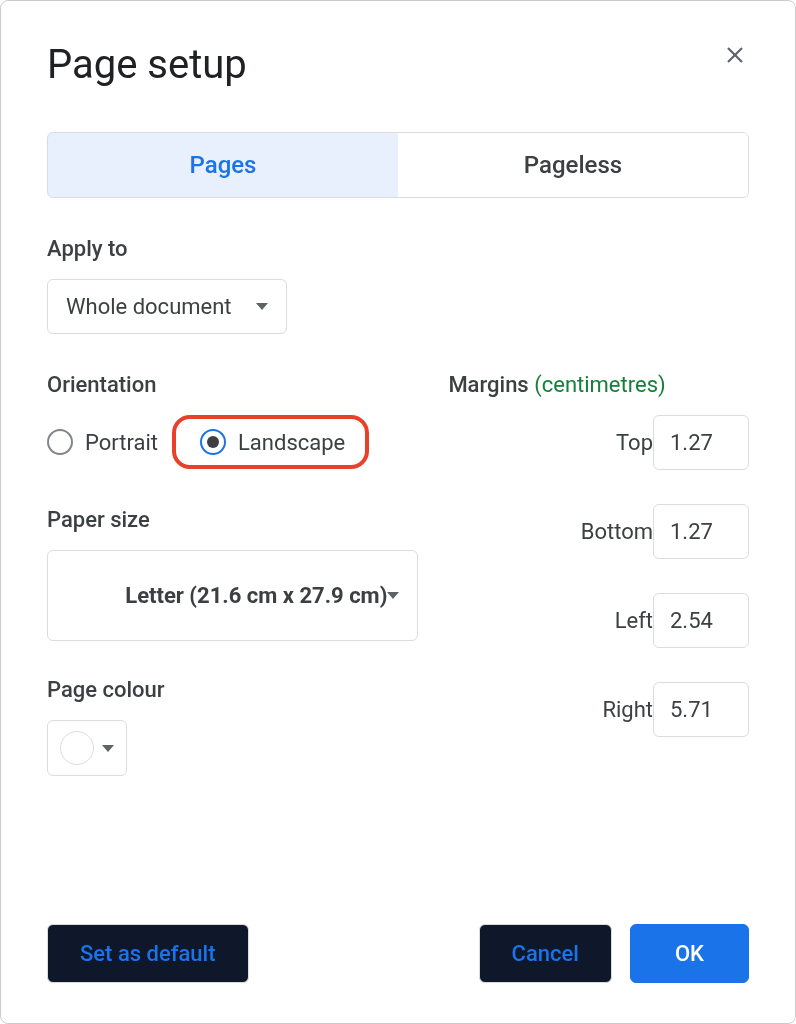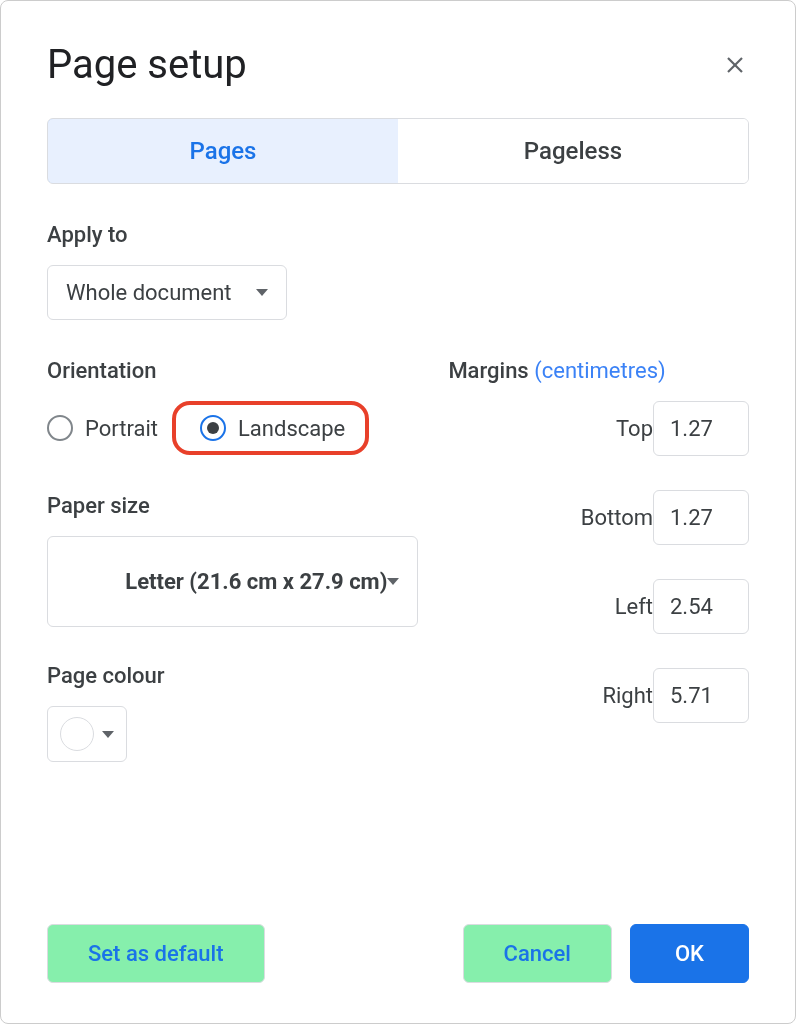--- a/index.html
+++ b/index.html
@@ -19,22 +19,21 @@
       height: 1024px;
       border: 1px solid #ccc;
       border-radius: 8px;
       padding: 40px 46px 40px 46px;
       display: flex;
       flex-direction: column;
     }
     .header {
       display: flex;
       justify-content: space-between;
-      align-items: center;
-      margin-bottom: 30px;
+      margin-bottom: 44px;
     }
     .title {
       font-size: 40px;
       font-weight: 400;
       color: #202124;
     }
     .close-icon {
       width: 28px;
       height: 28px;
       cursor: pointer;
@@ -70,21 +69,21 @@
       color: #3c4043;
       background: #fff;
     }
     .section-label {
       font-size: 22px;
       color: #3c4043;
       font-weight: 500;
       margin-bottom: 18px;
     }
     .section-label .unit {
-      color: #3b82f6;
+      color: #15803d;
       font-weight: 400;
     }
     .apply-section {
       margin-bottom: 38px;
     }
     .dropdown {
       display: inline-flex;
       align-items: center;
       border: 1px solid #dadce0;
       border-radius: 6px;
@@ -199,26 +198,26 @@
       display: flex;
       align-items: center;
       justify-content: space-between;
     }
     .footer-right {
       display: flex;
       gap: 18px;
     }
     .btn {
       border-radius: 6px;
-      padding: 16px 40px;
+      padding: 16px 32px;
       font-size: 22px;
       font-weight: 500;
       cursor: pointer;
       border: 1px solid #dadce0;
-      background: #86efac;
+      background: #0f172a;
       color: #1a73e8;
     }
     .btn.primary {
       background: #1a73e8;
       color: #ffffff;
       border: 1px solid #1a73e8;
       padding: 16px 44px;
     }
   </style>
 </head>

